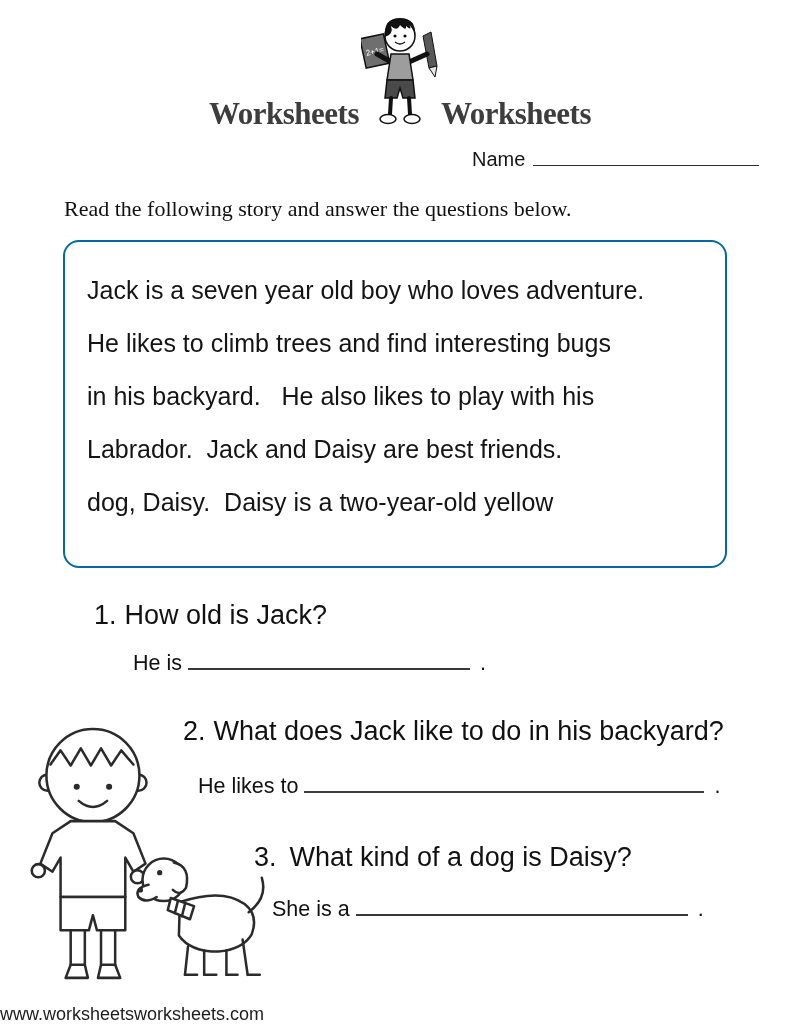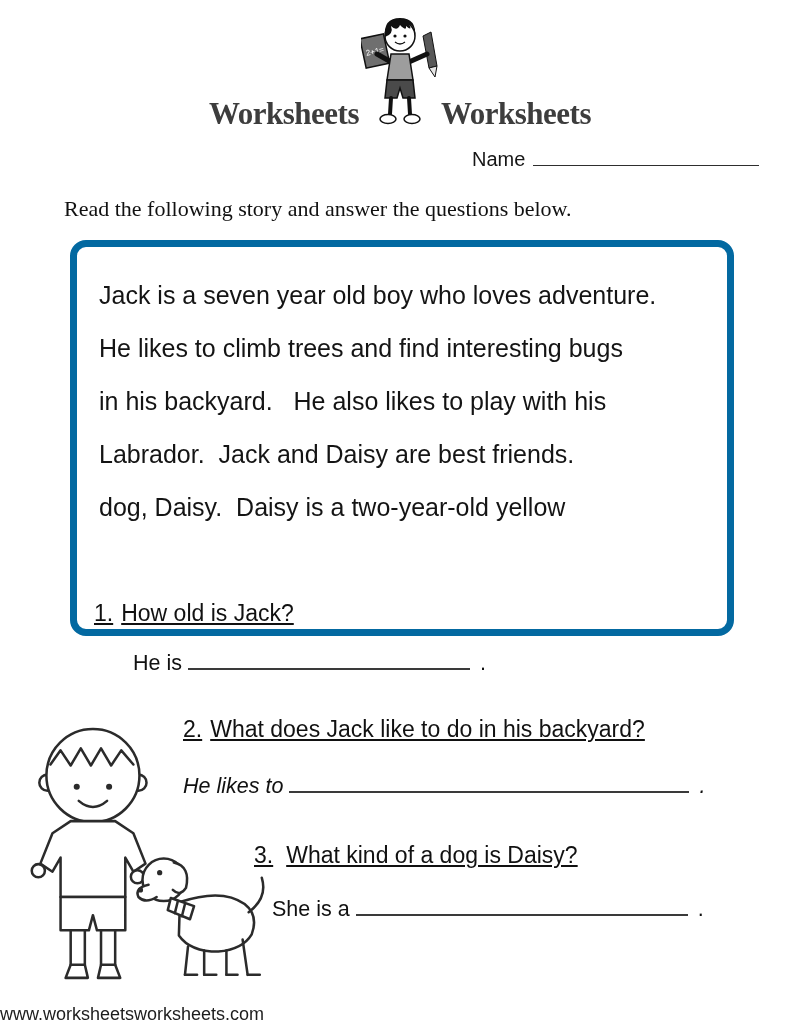--- a/index.html
+++ b/index.html
@@ -31,32 +31,32 @@
     display:inline-block; width:226px; height:2px;
     border-bottom:1.5px solid #2e2e2e; margin-left:8px;
   }
   
   .instructions{
     position:absolute; top:196px; left:64px;
     font-size:22px; color:#111; white-space:nowrap;font-family:Liberation Serif, serif;
   }
   
   .story-box{
-    position:absolute; top:240px; left:70px;
-    width:664px; height:396px; box-sizing:border-box;
-    border:7px solid #0369a1; border-radius:16px;
+    position:absolute; top:240px; left:63px;
+    width:664px; height:328px; box-sizing:border-box;
+    border:2px solid #0369a1; border-radius:16px;
     padding:22px 16px 0 22px;
   }
   .story-line{
     font-size:25px; line-height:53px; color:#141414;
     white-space:pre-wrap;
   }
   
   .question{
-    position:absolute; font-size:23px; white-space:nowrap; color:#111;text-decoration:underline;
+    position:absolute; font-size:27px; white-space:nowrap; color:#111;
   }
   .q-num{margin-right:8px;}
   .q-num-wide{margin-right:13px;}
   .answer{
     position:absolute; font-size:21.5px; white-space:nowrap; color:#111;
   }
   .answer-blank{
     display:inline-block; height:2px;
     border-bottom:2px solid #3a3a3a;
     margin:0 6px;
@@ -122,21 +122,21 @@
   <div class="question" style="top:600px; left:94px;">
     <span class="q-num">1.</span><span>How old is Jack?</span>
   </div>
   <div class="answer" style="top:651px; left:133px;">
     <span>He is</span><span class="answer-blank" style="width:282px;"></span><span class="answer-suffix">.</span>
   </div>
 
   <div class="question" style="top:716px; left:183px;">
     <span class="q-num">2.</span><span>What does Jack like to do in his backyard?</span>
   </div>
-  <div class="answer" style="top:774px; left:183px;font-style:italic;">
+  <div class="answer" style="top:774px; left:198px;">
     <span>He likes to</span><span class="answer-blank" style="width:400px;"></span><span class="answer-suffix">.</span>
   </div>
 
   <div class="question" style="top:842px; left:254px;">
     <span class="q-num q-num-wide">3.</span><span>What kind of a dog is Daisy?</span>
   </div>
   <div class="answer" style="top:897px; left:272px;">
     <span>She is a</span><span class="answer-blank" style="width:332px;"></span><span class="answer-suffix">.</span>
   </div>
 

